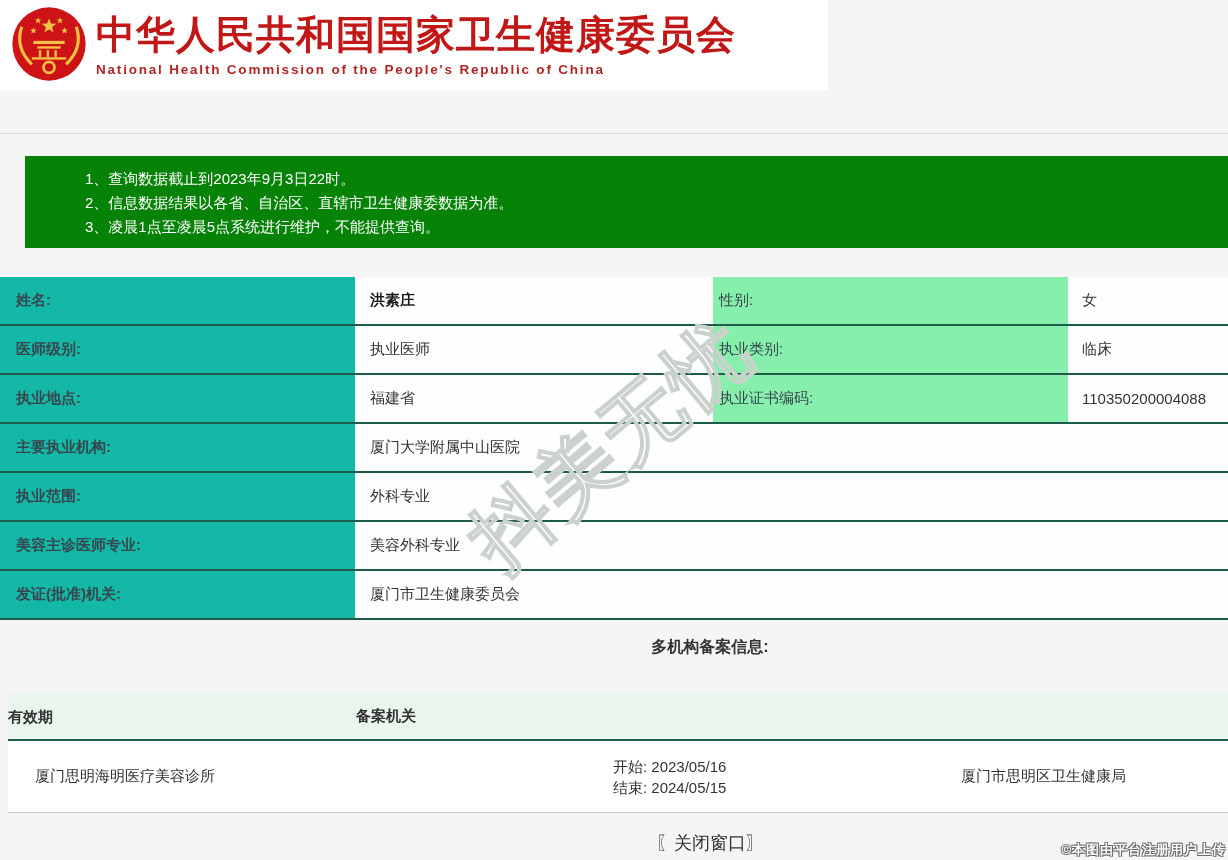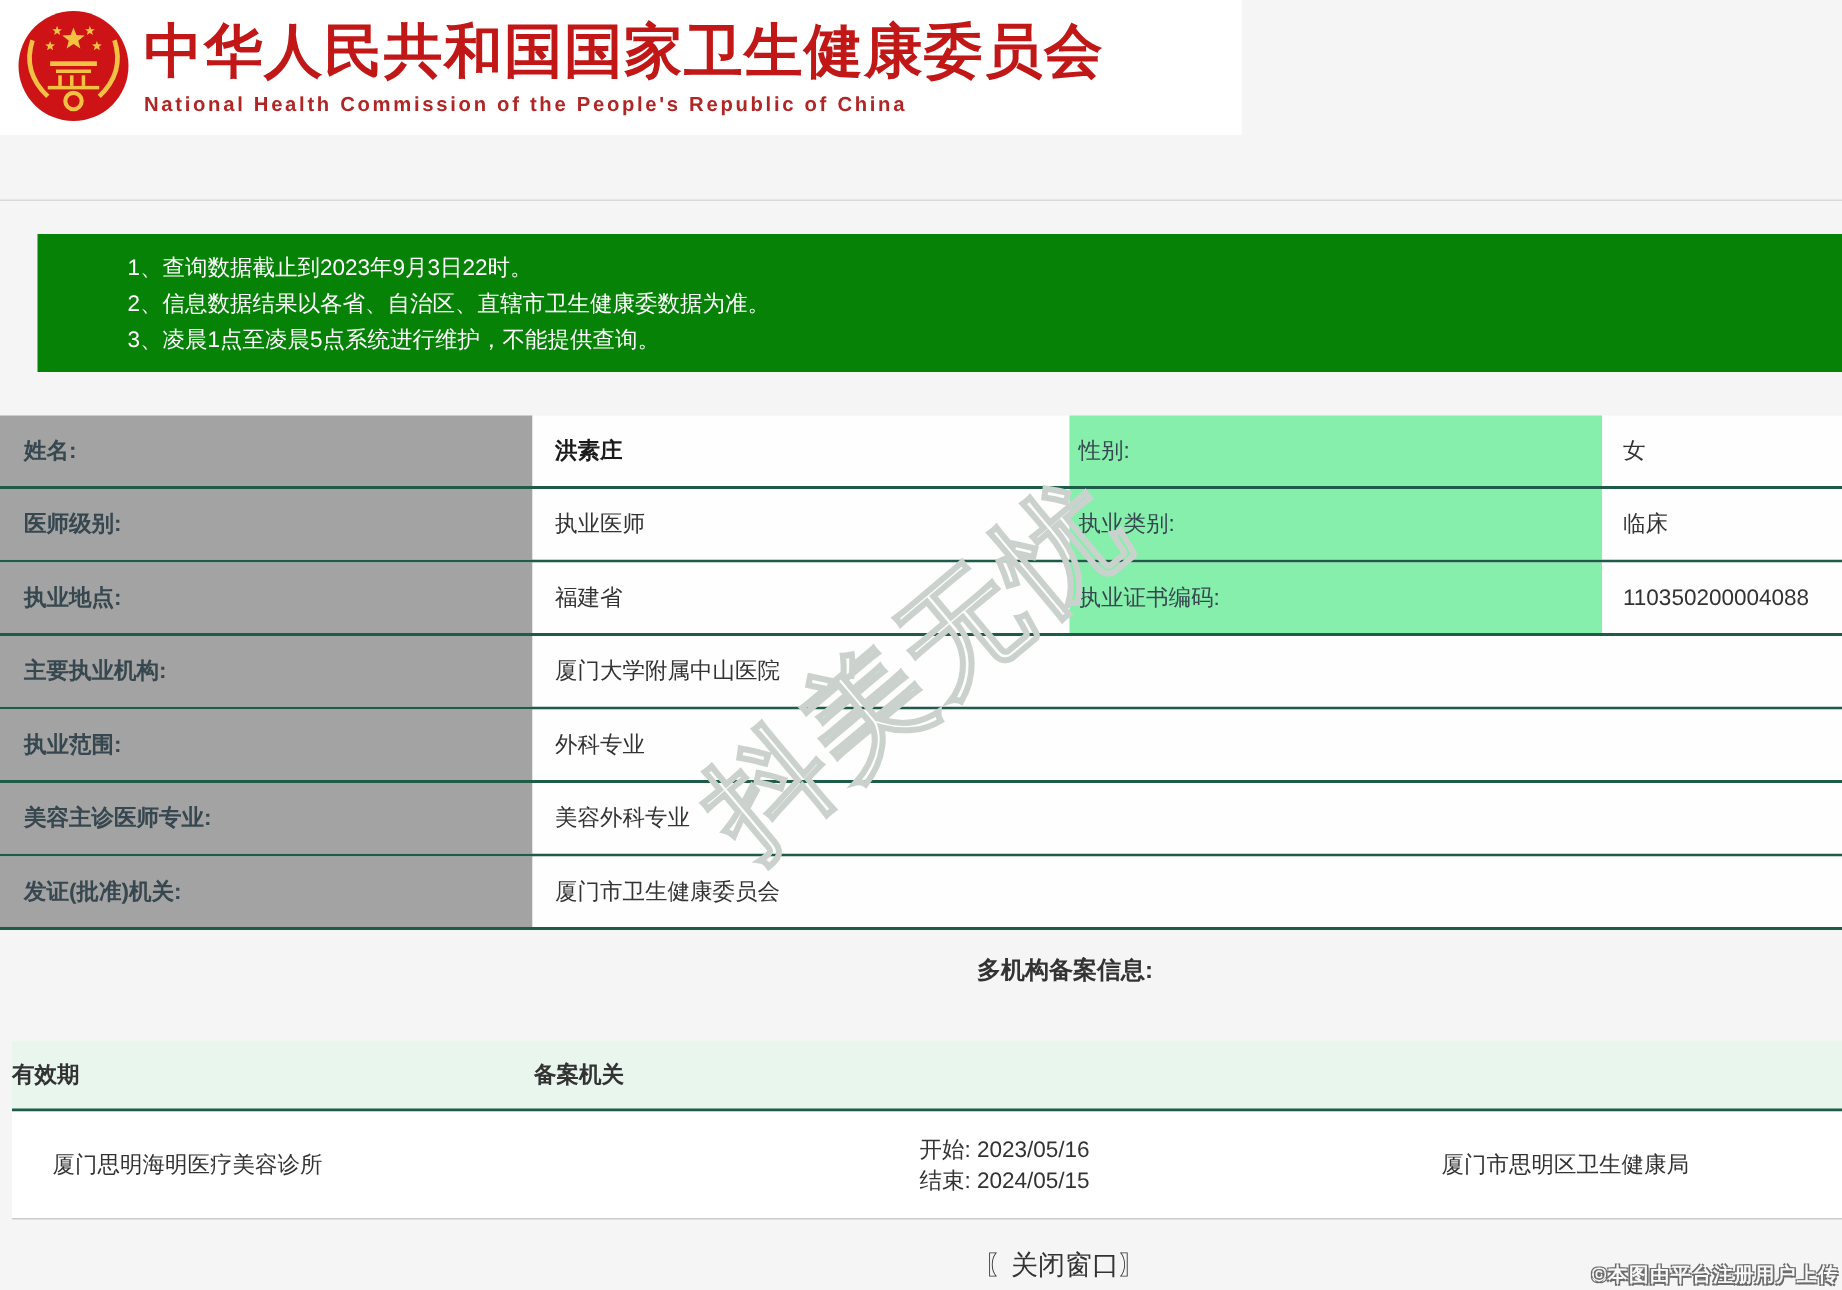--- a/index.html
+++ b/index.html
@@ -20,21 +20,21 @@
   
   .notice { position:absolute; left:25px; top:156px; width:1395px; height:92px; background:#068206; color:#ffffff; font-size:15px; padding:11px 0 0 60px; }
   .notice-line { line-height:24px; white-space:nowrap; }
   
   .wide { position:absolute; left:0; top:0; width:1420px; height:860px; pointer-events:none; }
   .wide > * { pointer-events:auto; }
   
   .info-table { position:absolute; left:0; top:277px; width:1420px; }
   .irow { display:flex; height:49px; border-bottom:2px solid #1f5b49; align-items:stretch; font-size:15px; }
   .cell { display:flex; align-items:center; background:#fdfefd; }
-  .cell-label  { width:355px; background:#a3a3a3; padding-left:16px; font-weight:bold; color:#37474f; }
+  .cell-label  { width:355px; background:#14b8a6; padding-left:16px; font-weight:bold; color:#37474f; }
   .cell-value  { width:358px; padding-left:15px; color:#333; }
   .cell-label2 { width:355px; background:#86efac; padding-left:6px; font-weight:normal; color:#37474f; }
   .cell-value2 { flex:1; padding-left:14px; color:#333; }
   .cell-value.spanall { flex:1; }
   .strong { font-weight:bold; color:#1b1b1b; }
   
   .section-title { position:absolute; left:0; top:637px; width:1420px; text-align:center; font-size:16px; font-weight:bold; color:#333; }
   .org-table { position:absolute; left:8px; top:694px; width:1412px; }
   .org-head { display:flex; height:47px; background:#e8f6ee; border-bottom:2px solid #1f5b49; align-items:center; font-size:15px; font-weight:bold; color:#333; }
   .org-row  { display:flex; height:72px; background:#ffffff; border-bottom:1px solid #c8ccc9; align-items:center; font-size:15px; color:#333; }

